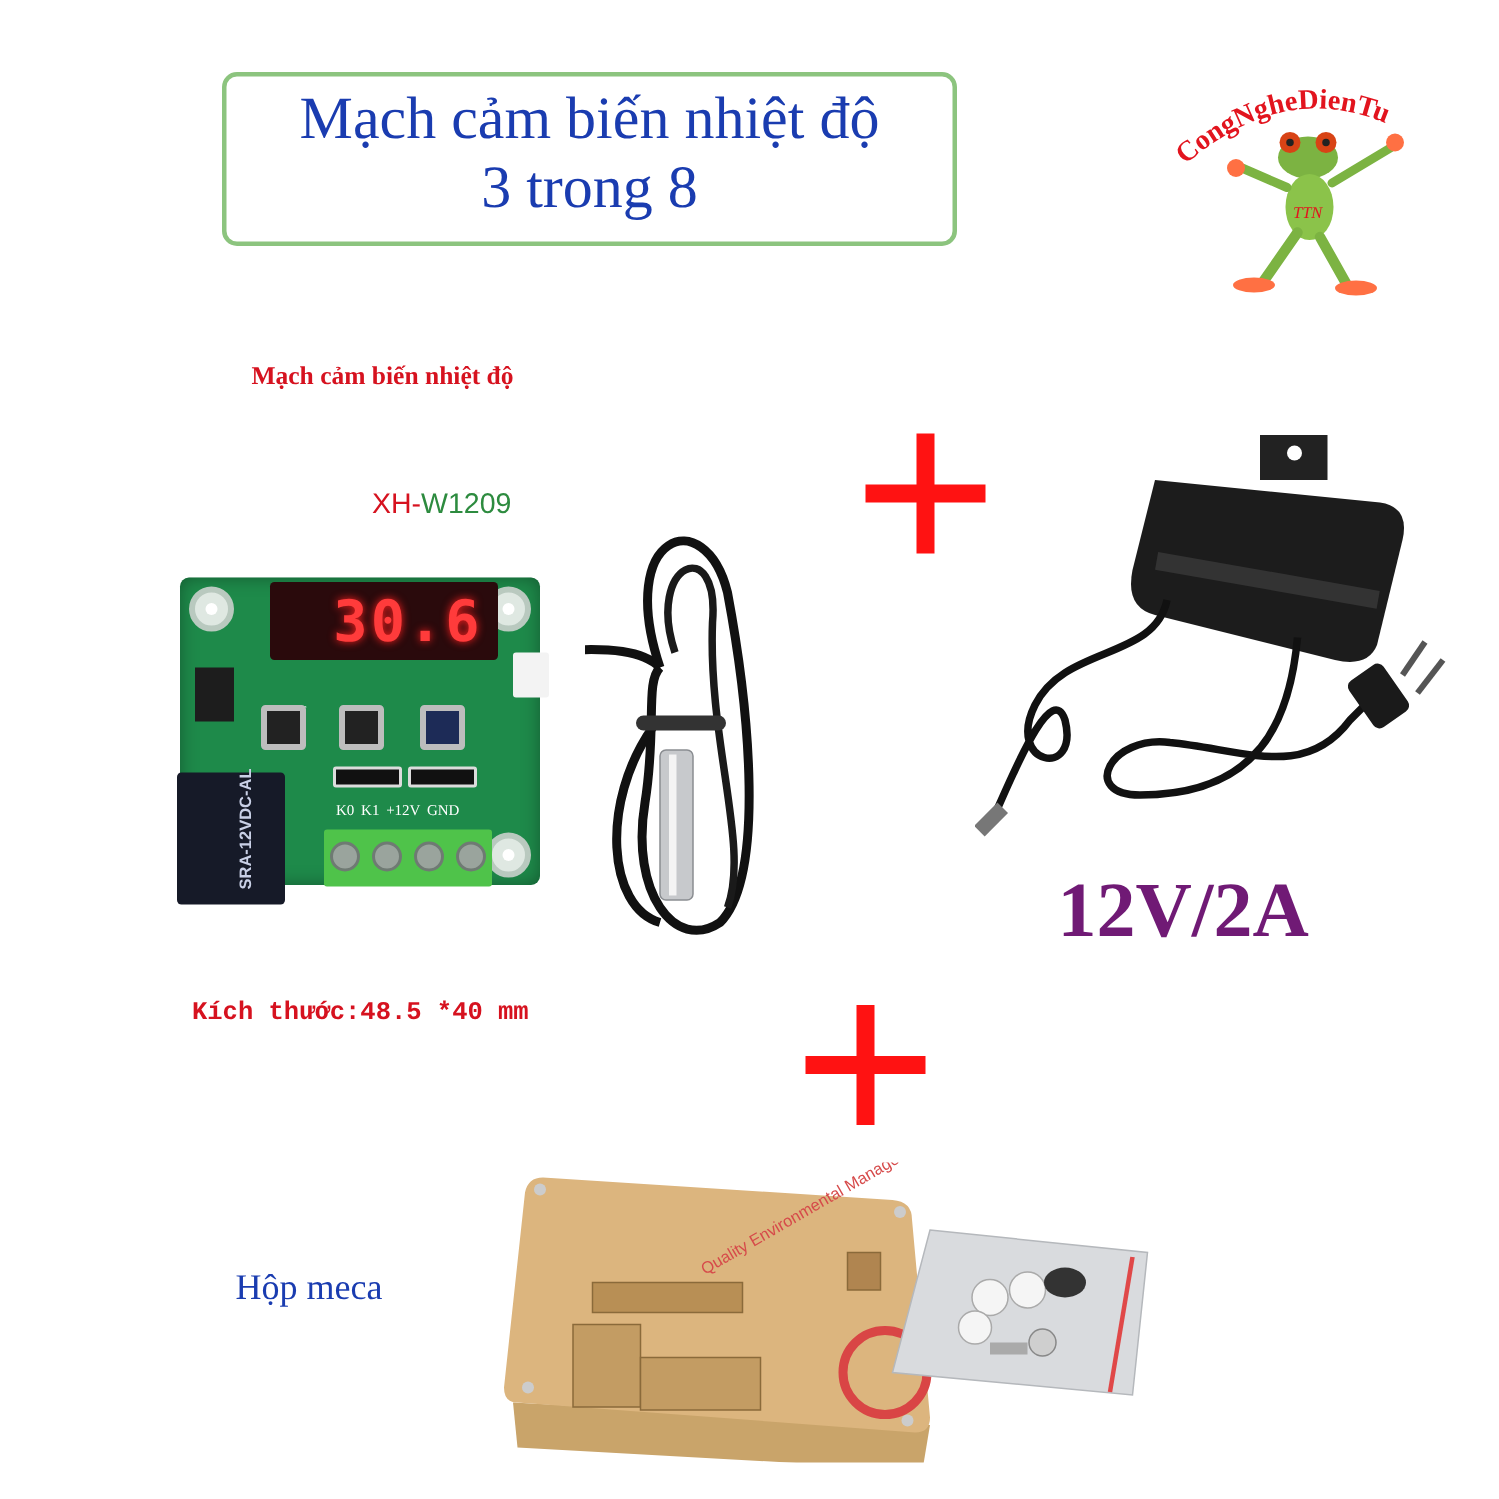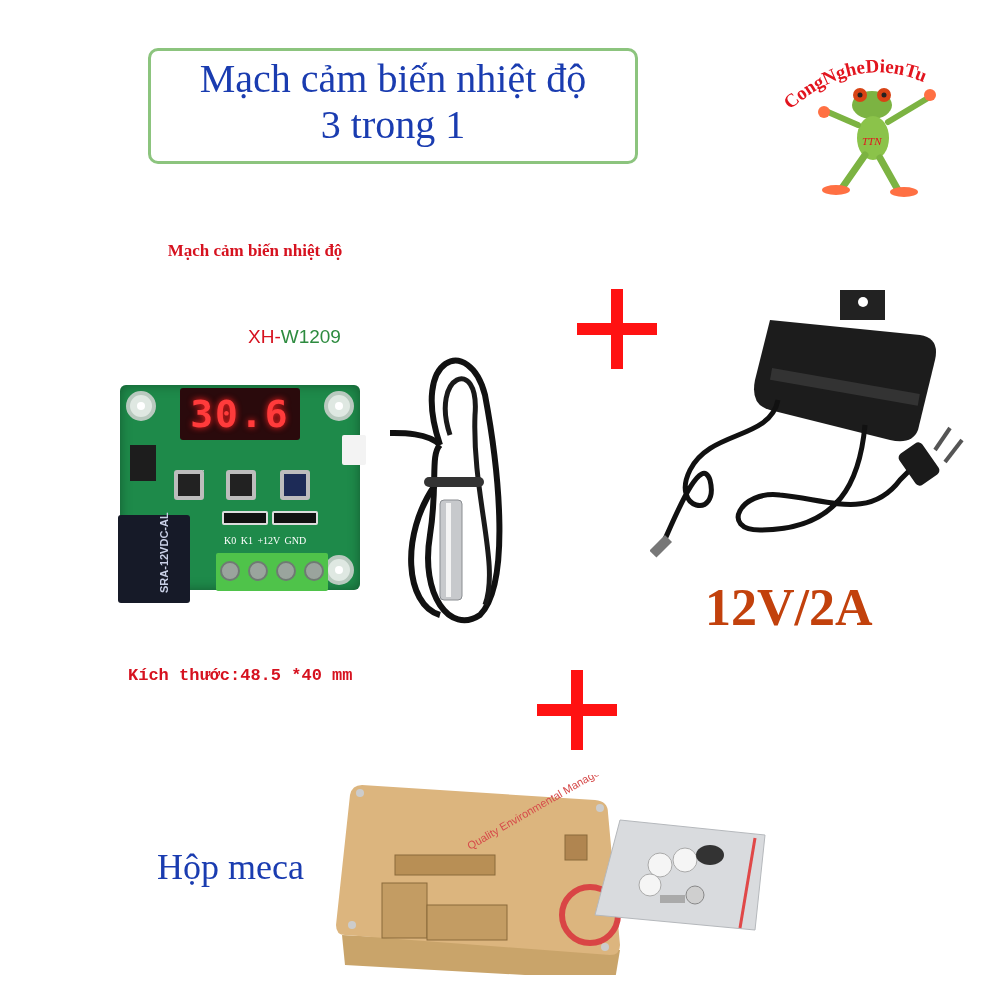--- a/index.html
+++ b/index.html
@@ -18,21 +18,21 @@
   
   .module-title { left:130px; top:240px; width:250px; text-align:center; color:#d6121f; font-weight:bold; font-size:17px; line-height:22px; }
   .model-label { left:248px; top:326px; font-family:"Liberation Sans", sans-serif; font-size:19px; }
   .model-xh { color:#d6121f;text-align:center; }
   .model-w { color:#2d8b3f; }
 
   
   .pcb { left:120px; top:385px; width:240px; height:205px; background:#1e8a4a; border-radius:6px; box-shadow: inset 0 0 12px rgba(0,0,0,0.35); }
   .hole { position:absolute; width:30px; height:30px; border-radius:50%; background:#dfe8e2; border:4px solid #b9c9bf; box-sizing:border-box; }
   .hole::after { content:""; position:absolute; left:7px; top:7px; width:8px; height:8px; border-radius:50%; background:#fff; }
-  .display { position:absolute; left:60px; top:3px; width:120px; height:52px; background:#2a0a0c; border-radius:3px; display:flex; align-items:center; justify-content:center; }
+  .display { position:absolute; left:60px; top:3px; width:120px; height:52px; background:#2a0a0c; border-radius:3px; display:flex; align-items:center; justify-content:center;padding-left:32px; }
   .display-text { font-family:"DejaVu Sans Mono", monospace; font-weight:bold; font-size:38px; color:#ff3b3b; letter-spacing:2px; text-shadow:0 0 6px #ff2020; }
   .btn { position:absolute; width:30px; height:30px; background:#222; border:4px solid #bdbdbd; border-radius:3px; box-sizing:border-box; }
   .btn.blue { background:#1d2b57; }
   .chip { position:absolute; left:10px; top:60px; width:26px; height:36px; background:#1d1d1d; }
   .relay { position:absolute; left:-2px; top:130px; width:72px; height:88px; background:#161a28; border-radius:3px; color:#c9d0e6; font-family:"Liberation Sans", sans-serif; font-size:10px; }
   .relay-text { position:absolute; left:40px; top:78px; transform:rotate(-90deg); transform-origin:left top; white-space:nowrap; font-weight:bold; font-size:11px; }
   .terminal { position:absolute; left:96px; top:168px; width:112px; height:38px; background:#4fc34a; border-radius:2px; }
   .screw { position:absolute; top:8px; width:20px; height:20px; border-radius:50%; background:#9aa49d; border:2px solid #6f7a73; box-sizing:border-box; }
   .pin-labels { position:absolute; left:104px; top:150px; font-family:Liberation Serif, serif; font-size:10px; color:#fff; word-spacing:2px; }
   .set-label { position:absolute; left:70px; top:84px; font-family:Liberation Serif, serif; font-size:8px; color:#fff; }
@@ -43,35 +43,35 @@
   .probe { left:390px; top:335px; width:130px; height:300px; }
 
   
   .plus { width:80px; height:80px; }
   .plus::before, .plus::after { content:""; position:absolute; background:#ff1212; }
   .plus::before { left:0; top:34px; width:80px; height:12px; }
   .plus::after { left:34px; top:0; width:12px; height:80px; }
 
   
   .adapter { left:650px; top:280px; width:320px; height:290px; }
-  .adapter-label { left:705px; top:578px; font-family:"Liberation Serif", serif; font-weight:bold; font-size:52px; color:#c2410c; line-height:60px; }
+  .adapter-label { left:705px; top:578px; font-family:"Liberation Serif", serif; font-weight:bold; font-size:52px; color:#701a75; line-height:60px; }
 
   .size-label { left:128px; top:666px; font-weight:bold; font-size:17px; color:#d6121f;font-family:Liberation Mono, monospace; }
 
   
-  .box-label { left:157px; top:846px; font-size:36px; color:#1a3cb0; }
+  .box-label { left:157px; top:846px; font-size:24px; color:#1a3cb0; }
   .meca { left:330px; top:775px; width:300px; height:200px; }
   .bag { left:590px; top:800px; width:185px; height:135px; }
 </style>
 </head>
 <body>
 
 <div class="abs title-box">
   <div class="title-line1">Mạch cảm biến nhiệt độ</div>
-  <div class="title-line2">3 trong 1</div>
+  <div class="title-line2">3 trong 8</div>
 </div>
 
 <svg class="abs logo" viewBox="0 0 180 160">
   <defs>
       <path id="arc" d="M10,70 Q90,0 175,60"></path>
     </defs>
   <text class="logo-text"><textPath href="#arc">CongNgheDienTu</textPath></text>
   <ellipse cx="92" cy="65" rx="20" ry="14" fill="#7cb342"></ellipse>
   <circle cx="80" cy="55" r="7" fill="#d84315"></circle>
     <circle cx="104" cy="55" r="7" fill="#d84315"></circle>

